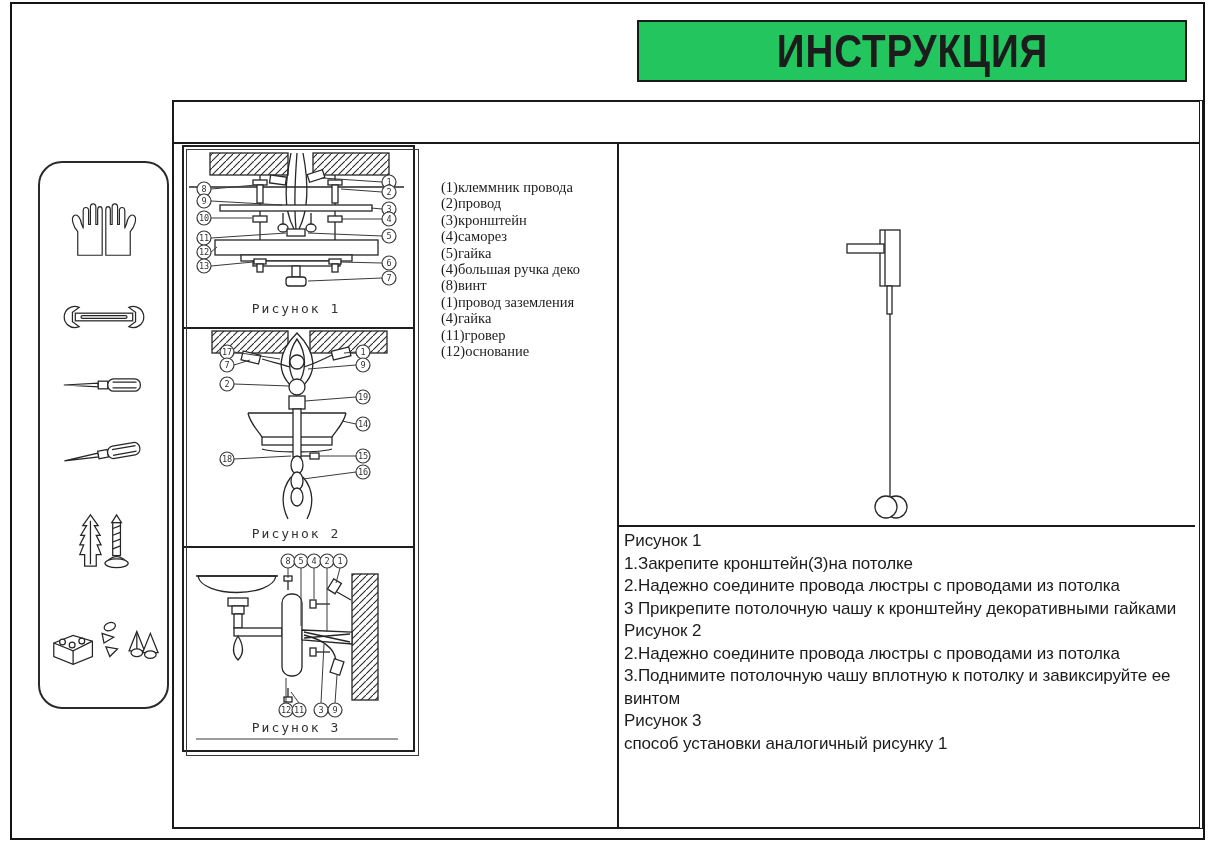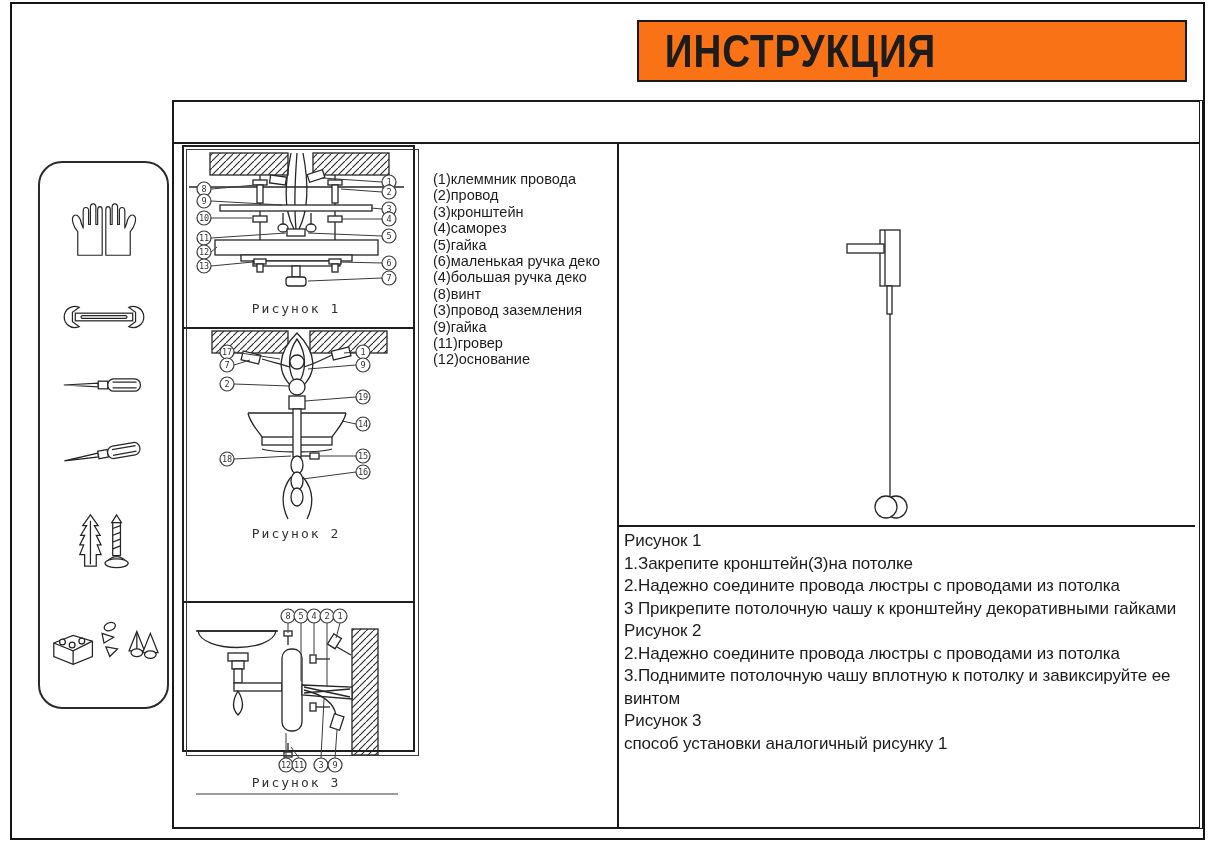--- a/index.html
+++ b/index.html
@@ -1,39 +1,39 @@
 <!DOCTYPE html>
 <html><head>
 <meta charset="utf-8">
 <style>
   html,body{margin:0;padding:0;}
   body{width:1212px;height:848px;background:#fff;position:relative;overflow:hidden;
        font-family:"Liberation Sans",sans-serif;color:#1c1c1c;}
   .abs{position:absolute;}
   .outer-border{left:10px;top:2px;right:7px;bottom:8px;border:2px solid #141414;}
   .title-box{left:637px;top:20px;width:546px;height:58px;border:2px solid #1a1a1a;
-             display:flex;align-items:center;background:#f97316;}
+             display:flex;align-items:center;justify-content:center;background:#22c55e;}
   .title-box span{font-size:46px;font-weight:600;letter-spacing:1px;transform:scaleX(.84);white-space:nowrap;}
   .main-frame{left:172px;top:100px;width:1025px;height:725px;border:2px solid #1a1a1a;border-right:4px double #1a1a1a;background:#fff;}
   .header-line{left:0;right:0;top:40px;height:0;border-top:2px solid #1a1a1a;}
   .model-text{top:44px;right:1px;font-size:26px;white-space:nowrap;letter-spacing:.5px;}
   .v-divider{left:443px;top:40px;bottom:0;width:0;border-left:2px solid #1a1a1a;}
   .divider2{left:443px;width:578px;top:423px;height:0;border-top:2px solid #1a1a1a;}
   .figures-panel{left:8px;top:43px;width:229px;height:603px;border:2px solid #1f1f1f;background:#fff;}
   .figures-panel::after{content:"";position:absolute;left:2px;top:2px;right:-6px;bottom:-6px;
                         border:1px solid #3a3a3a;pointer-events:none;}
   .fig-sec{position:relative;width:100%;box-sizing:border-box;}
   .fig1{height:182px;border-bottom:2px solid #1f1f1f;}
-  .fig2{height:274px;border-bottom:2px solid #1f1f1f;}
+  .fig2{height:219px;border-bottom:2px solid #1f1f1f;}
   .fig3{height:196px;}
   .fig-sec svg{display:block;}
   .figlabel{font-family:"DejaVu Sans Mono",monospace;font-size:13px;letter-spacing:2px;fill:#333;}
   .co{font-family:"DejaVu Sans Mono",monospace;font-size:8.5px;fill:#333;text-anchor:middle;}
-  .parts-list{left:251px;top:61px;width:185px;font-family:Liberation Sans, sans-serif;
-              font-size:14.5px;line-height:16.4px;list-style:none;margin:8px;padding:0;}
+  .parts-list{left:251px;top:61px;width:185px;font-family:Liberation Serif, serif;
+              font-size:14.5px;line-height:16.4px;list-style:none;margin:16px;padding:0;}
   .pendant{left:660px;top:118px;}
   .instructions{left:450px;top:428px;width:573px;font-size:17px;line-height:22.5px;letter-spacing:-.1px;}
   .instructions div{min-height:22.5px;}
   .sidebar{left:38px;top:161px;width:131px;height:548px;border:2px solid #2a2a2a;border-radius:24px;
            display:flex;flex-direction:column;align-items:center;justify-content:space-around;
            padding:14px 0;box-sizing:border-box;background:#fff;}
   .tool{display:flex;align-items:center;justify-content:center;}
   svg .ln{stroke:#262626;fill:none;stroke-width:1.3;}
   svg .fw{stroke:#262626;fill:#fff;stroke-width:1.3;}
   svg .ht{stroke:#262626;fill:url(#hatchp);stroke-width:1.3;}
@@ -263,25 +263,24 @@
       </svg>
     </div>
   </div>
 
   <ul class="abs parts-list">
     <li>(1)клеммник провода</li>
     <li>(2)провод</li>
     <li>(3)кронштейн</li>
     <li>(4)саморез</li>
     <li>(5)гайка</li>
-    <li>(6)маленькая ручка деко</li>
     <li>(4)большая ручка деко</li>
     <li>(8)винт</li>
-    <li>(3)провод заземления</li>
-    <li>(9)гайка</li>
+    <li>(1)провод заземления</li>
+    <li>(4)гайка</li>
     <li>(11)гровер</li>
     <li>(12)основание</li>
   </ul>
 
   <svg class="abs pendant" width="120" height="302" viewBox="0 0 120 302">
     <rect class="fw" x="46" y="10" width="20" height="56"></rect>
     <line class="ln" x1="51" y1="10" x2="51" y2="66"></line>
     <rect class="fw" x="13" y="24" width="37" height="9"></rect>
     <rect class="fw" x="53" y="66" width="5" height="28"></rect>
     <line class="ln" x1="56" y1="94" x2="56" y2="276"></line>

